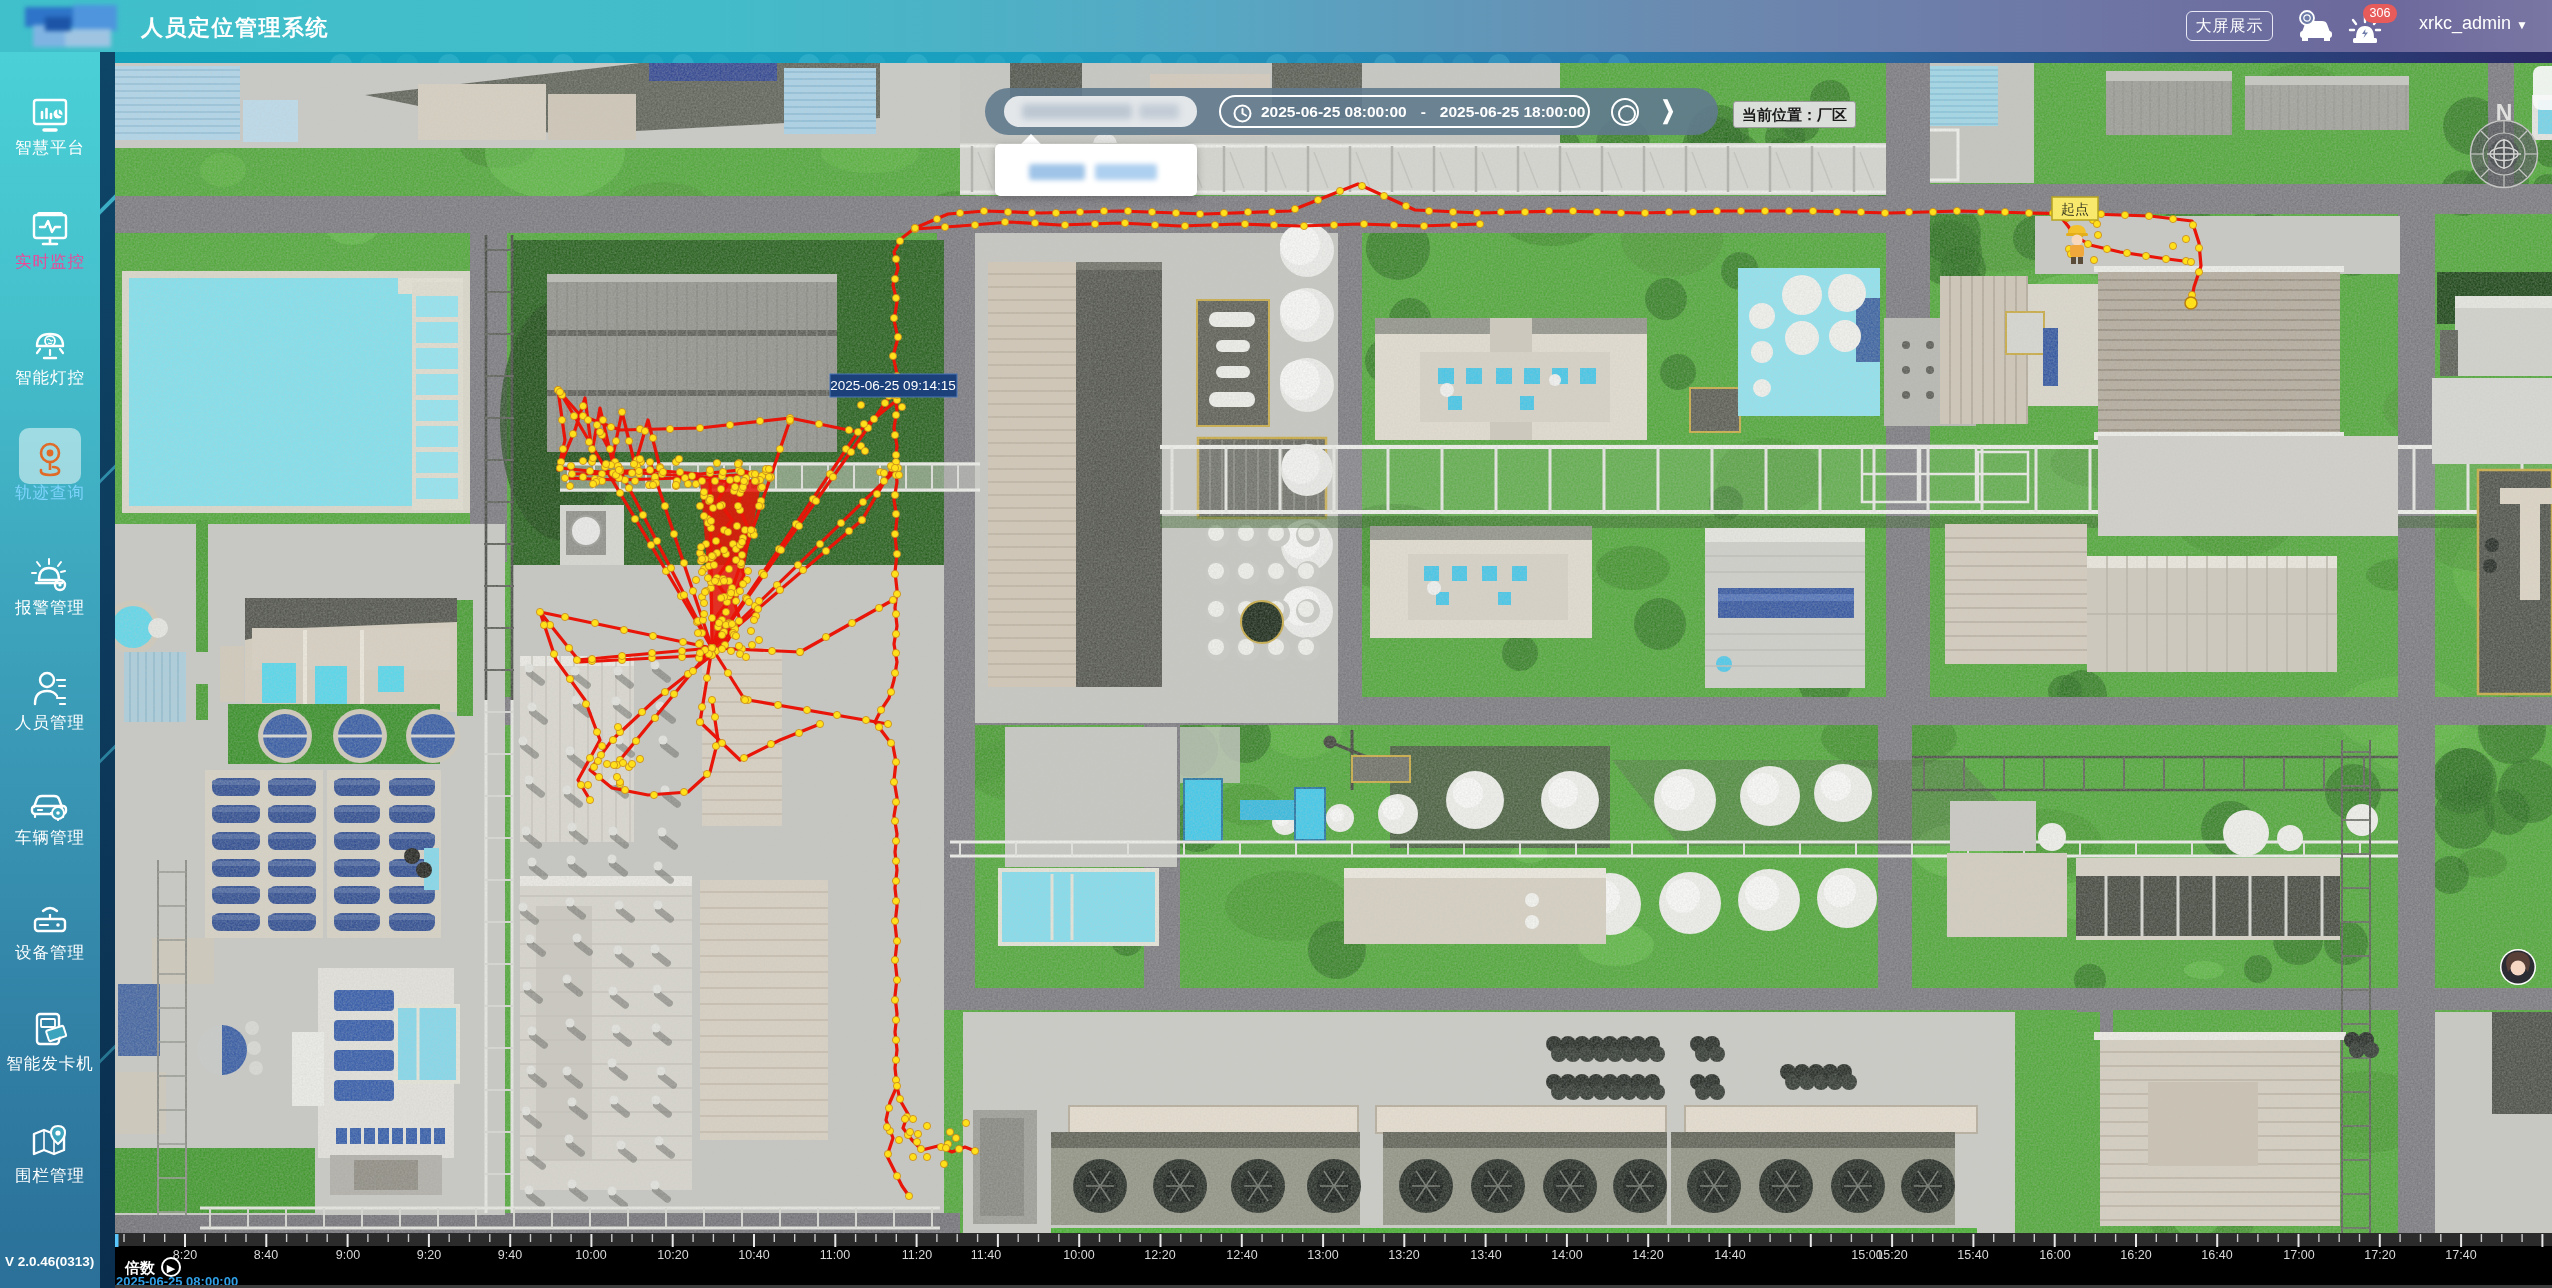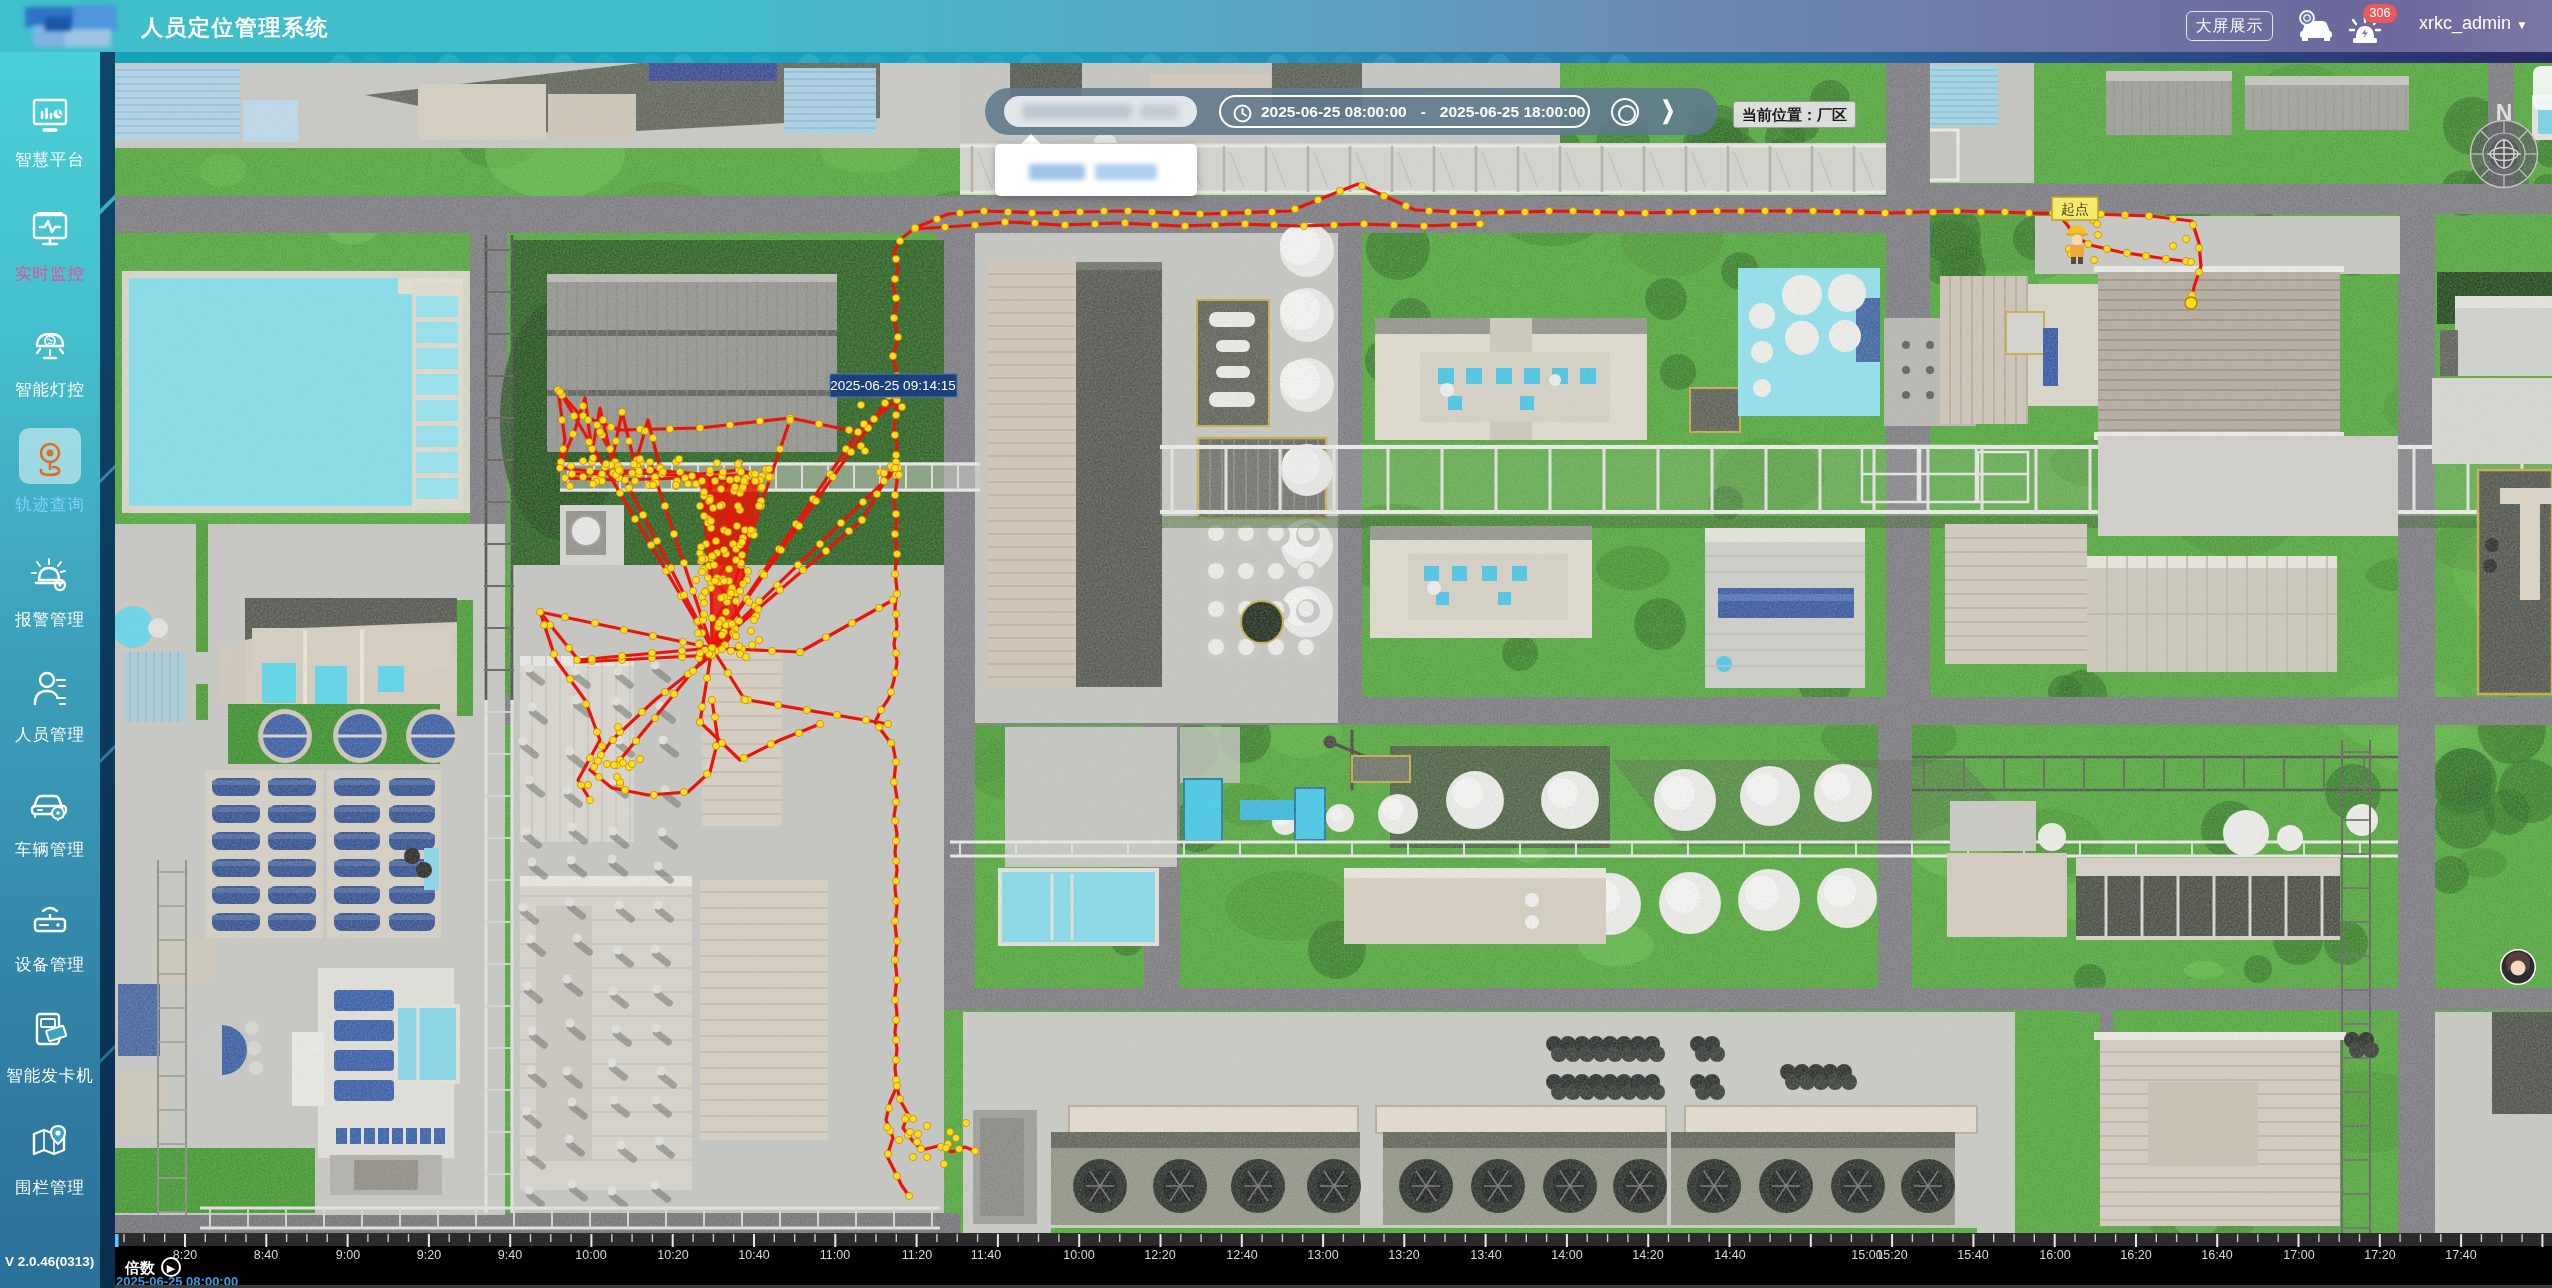--- a/index.html
+++ b/index.html
@@ -2,21 +2,21 @@
 <html><head><meta charset="utf-8"><title>人员定位管理系统</title><style>
 *{margin:0;padding:0;box-sizing:border-box}
 html,body{width:2552px;height:1288px;overflow:hidden;background:#000;font-family:"Liberation Sans",sans-serif;}
 .abs{position:absolute}
 #header{position:absolute;left:0;top:0;width:2552px;height:52px;background:linear-gradient(90deg,#3fc0cb 0%,#43bcc9 28%,#57a7c3 48%,#6b8ab0 66%,#6e76a5 82%,#6c689c 93%,#7a76a3 100%);}
 #bubbles{position:absolute;left:0;top:52px;width:2552px;height:14px;background:linear-gradient(90deg,#12a4ba 0%,#1b9fc0 40%,#2a6fa8 70%,#2b2a64 100%);overflow:hidden}
 .bub{position:absolute;top:2px;width:22px;height:22px;border-radius:50%;background:rgba(120,220,235,.45)}
 #sidebar{position:absolute;left:0;top:52px;width:100px;height:1236px;background:linear-gradient(180deg,#4ad0d6 0%,#45c0cc 22%,#3da4bd 45%,#3790b0 65%,#2f7ba1 85%,#2b7098 100%);}
 #sedge{position:absolute;left:100px;top:52px;width:15px;height:1236px;background:linear-gradient(180deg,#0e4668 0%,#0d3a5c 50%,#0a2e4e 100%);overflow:hidden}
 .mi{position:absolute;left:0;width:100px;text-align:center;color:#fff}
-.mi .lbl{font-size:16.5px;letter-spacing:1px;margin-top:13px;color:#fdfefe}
+.mi .lbl{font-size:16.5px;letter-spacing:1px;margin-top:1px;color:#fdfefe}
 .mi svg{display:block;margin:0 auto}
 #active{position:absolute;left:19px;top:428px;width:62px;height:56px;background:rgba(235,250,250,.55);border-radius:10px}
 #version{position:absolute;left:5px;top:1254px;width:112px;color:#fff;font-weight:bold;font-size:13.5px;letter-spacing:0}
 #map{position:absolute;left:115px;top:63px;width:2437px;height:1170px}
 #sbar{position:absolute;left:985px;top:88px;width:733px;height:47px;background:rgba(96,122,142,.90);border-radius:24px}
 #sinput{position:absolute;left:1004px;top:96px;width:193px;height:31px;background:#e3e7ea;border-radius:16px;overflow:hidden}
 .blur1{position:absolute;left:18px;top:8px;width:110px;height:15px;background:#bcc7d2;border-radius:3px;filter:blur(3px)}
 .blur2{position:absolute;left:135px;top:8px;width:40px;height:15px;background:#c3ccd6;border-radius:3px;filter:blur(3px)}
 #dbox{position:absolute;left:1219px;top:95px;width:371px;height:33px;border:2px solid #fff;border-radius:17px;color:#fff;font-size:15.5px;font-weight:bold;line-height:29px;white-space:nowrap}
 #locbtn{position:absolute;left:1611px;top:98px;width:28px;height:28px;border:2.5px solid #fff;border-radius:50%}

